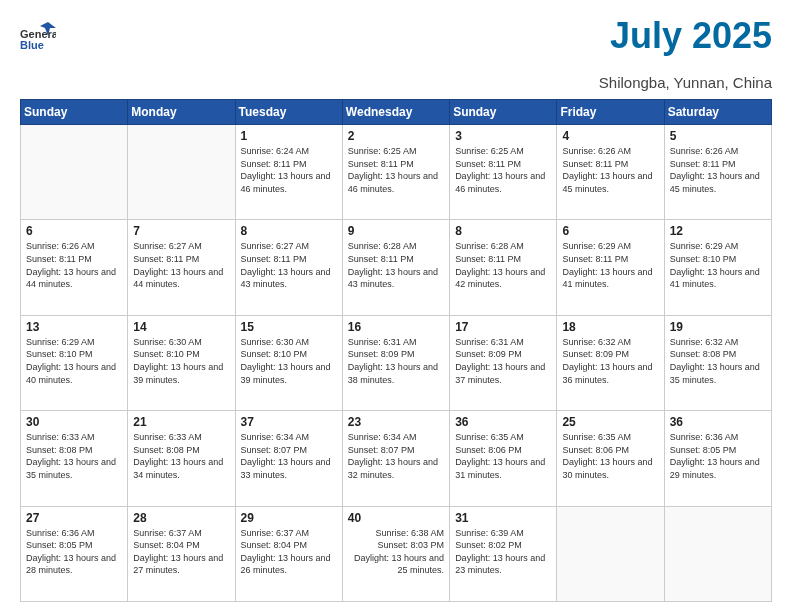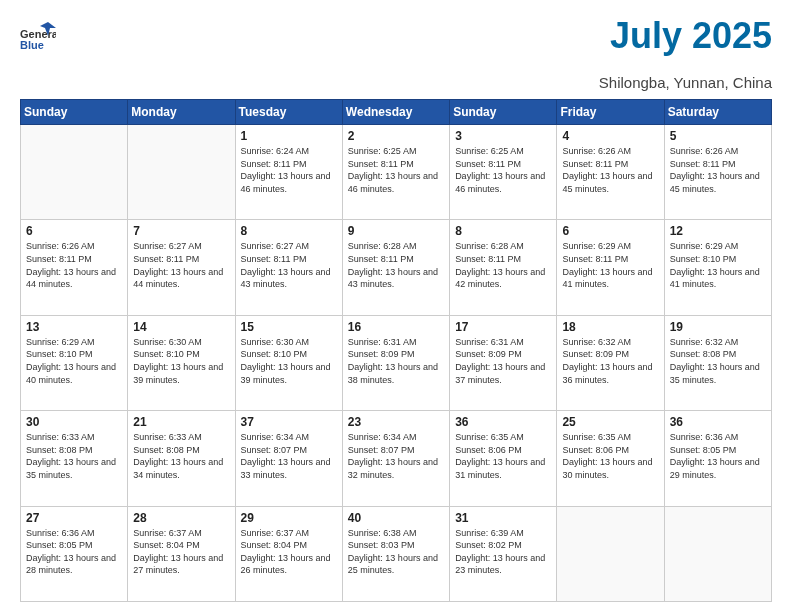--- a/index.html
+++ b/index.html
@@ -293,21 +293,21 @@
 Daylight: 13 hours and 27 minutes.</div>
           </td>
           <td>
             <span class="day-num">29</span>
             <div class="day-info" style="white-space: pre-line;">Sunrise: 6:37 AM
 Sunset: 8:04 PM
 Daylight: 13 hours and 26 minutes.</div>
           </td>
           <td>
             <span class="day-num">40</span>
-            <div class="day-info" style="white-space: pre-line;">Sunrise: 6:38 AM
+            <div class="day-info" style="white-space: pre-line; text-align: right;">Sunrise: 6:38 AM
 Sunset: 8:03 PM
 Daylight: 13 hours and 25 minutes.</div>
           </td>
           <td>
             <span class="day-num">31</span>
             <div class="day-info" style="white-space: pre-line;">Sunrise: 6:39 AM
 Sunset: 8:02 PM
 Daylight: 13 hours and 23 minutes.</div>
           </td>
           <td class="empty"></td>

